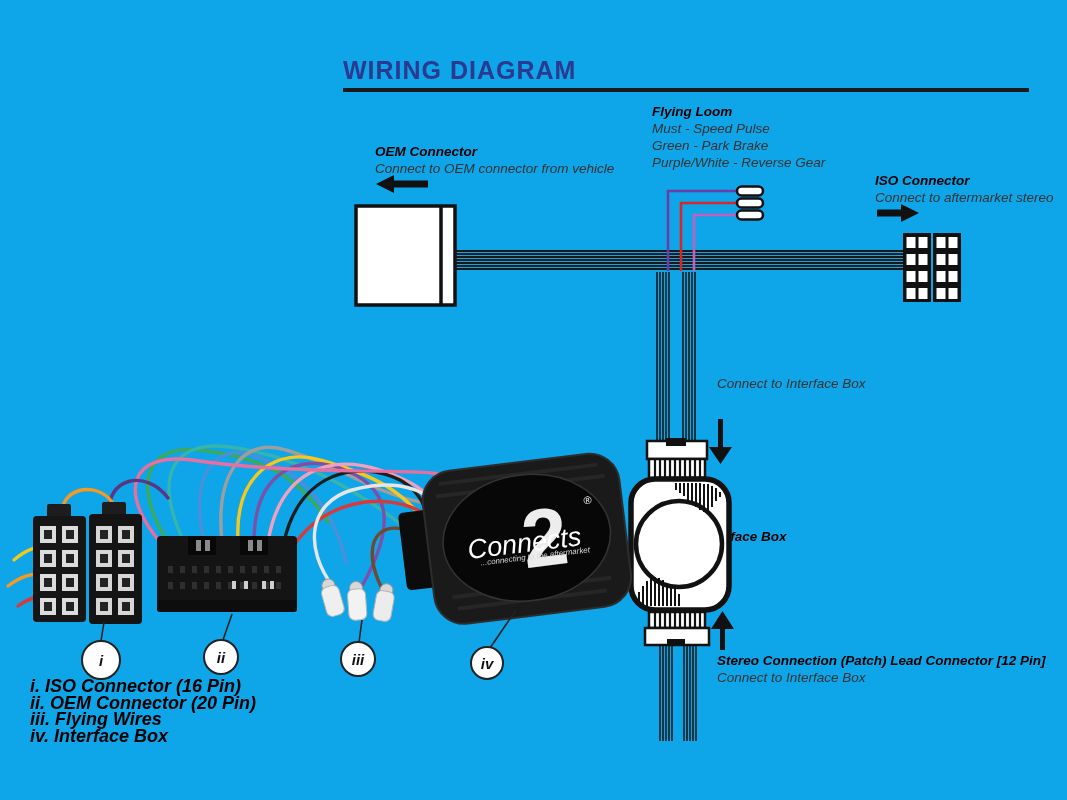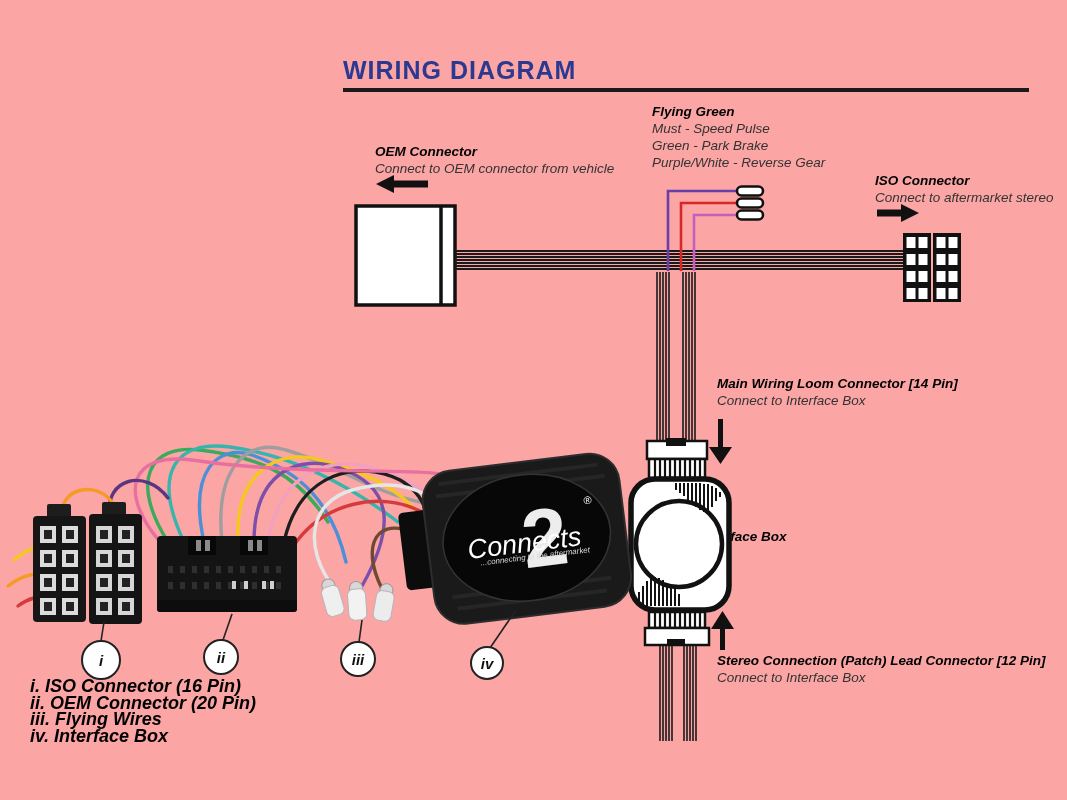--- a/index.html
+++ b/index.html
@@ -1,16 +1,16 @@
 <!DOCTYPE html>
 <html><head>
 <meta charset="utf-8">
 <style>
   html,body{margin:0;padding:0;background:#fff;}
-  #canvas{position:relative;width:1067px;height:800px;background:#fca5a5;overflow:hidden;
+  #canvas{position:relative;width:1067px;height:800px;background:#0ea5e9;overflow:hidden;
           font-family:"Liberation Sans",sans-serif;color:#000;}
   .abs{position:absolute;}
   .h-it{font-weight:bold;font-style:italic;font-size:13.5px;color:#000;line-height:17px;white-space:nowrap;}
   .b-it{font-style:italic;font-size:13.5px;color:#333;line-height:17px;white-space:nowrap;}
   #title{left:343px;top:56px;font-size:25px;font-weight:bold;letter-spacing:1px;color:#2B3990;}
   #title-rule{left:343px;top:88px;width:686px;height:4px;background:#1a1a1a;}
   #lbl-flying{left:652px;top:103px;}
   #lbl-oem{left:375px;top:143px;}
   #lbl-iso{left:875px;top:172px;}
   #lbl-loom{left:717px;top:375px;}
@@ -24,38 +24,37 @@
 </style>
 </head>
 <body>
 
 <div id="canvas">
 
   <div id="title" class="abs">WIRING DIAGRAM</div>
   <div id="title-rule" class="abs"></div>
 
   <div id="lbl-flying" class="abs">
-    <div class="h-it">Flying Green</div>
+    <div class="h-it">Flying Loom</div>
     <div class="b-it">Must - Speed Pulse</div>
     <div class="b-it">Green - Park Brake</div>
     <div class="b-it">Purple/White - Reverse Gear</div>
   </div>
 
   <div id="lbl-iso" class="abs">
     <div class="h-it">ISO Connector</div>
     <div class="b-it">Connect to aftermarket stereo</div>
   </div>
 
   <div id="lbl-oem" class="abs">
     <div class="h-it">OEM Connector</div>
     <div class="b-it">Connect to OEM connector from vehicle</div>
   </div>
 
   <div id="lbl-loom" class="abs">
-    <div class="h-it">Main Wiring Loom Connector [14 Pin]</div>
     <div class="b-it">Connect to Interface Box</div>
   </div>
 
   <div id="lbl-ibox" class="abs h-it">Interface Box</div>
 
   <div id="lbl-patch" class="abs">
     <div class="h-it">Stereo Connection (Patch) Lead Connector [12 Pin]</div>
     <div class="b-it">Connect to Interface Box</div>
   </div>
 

